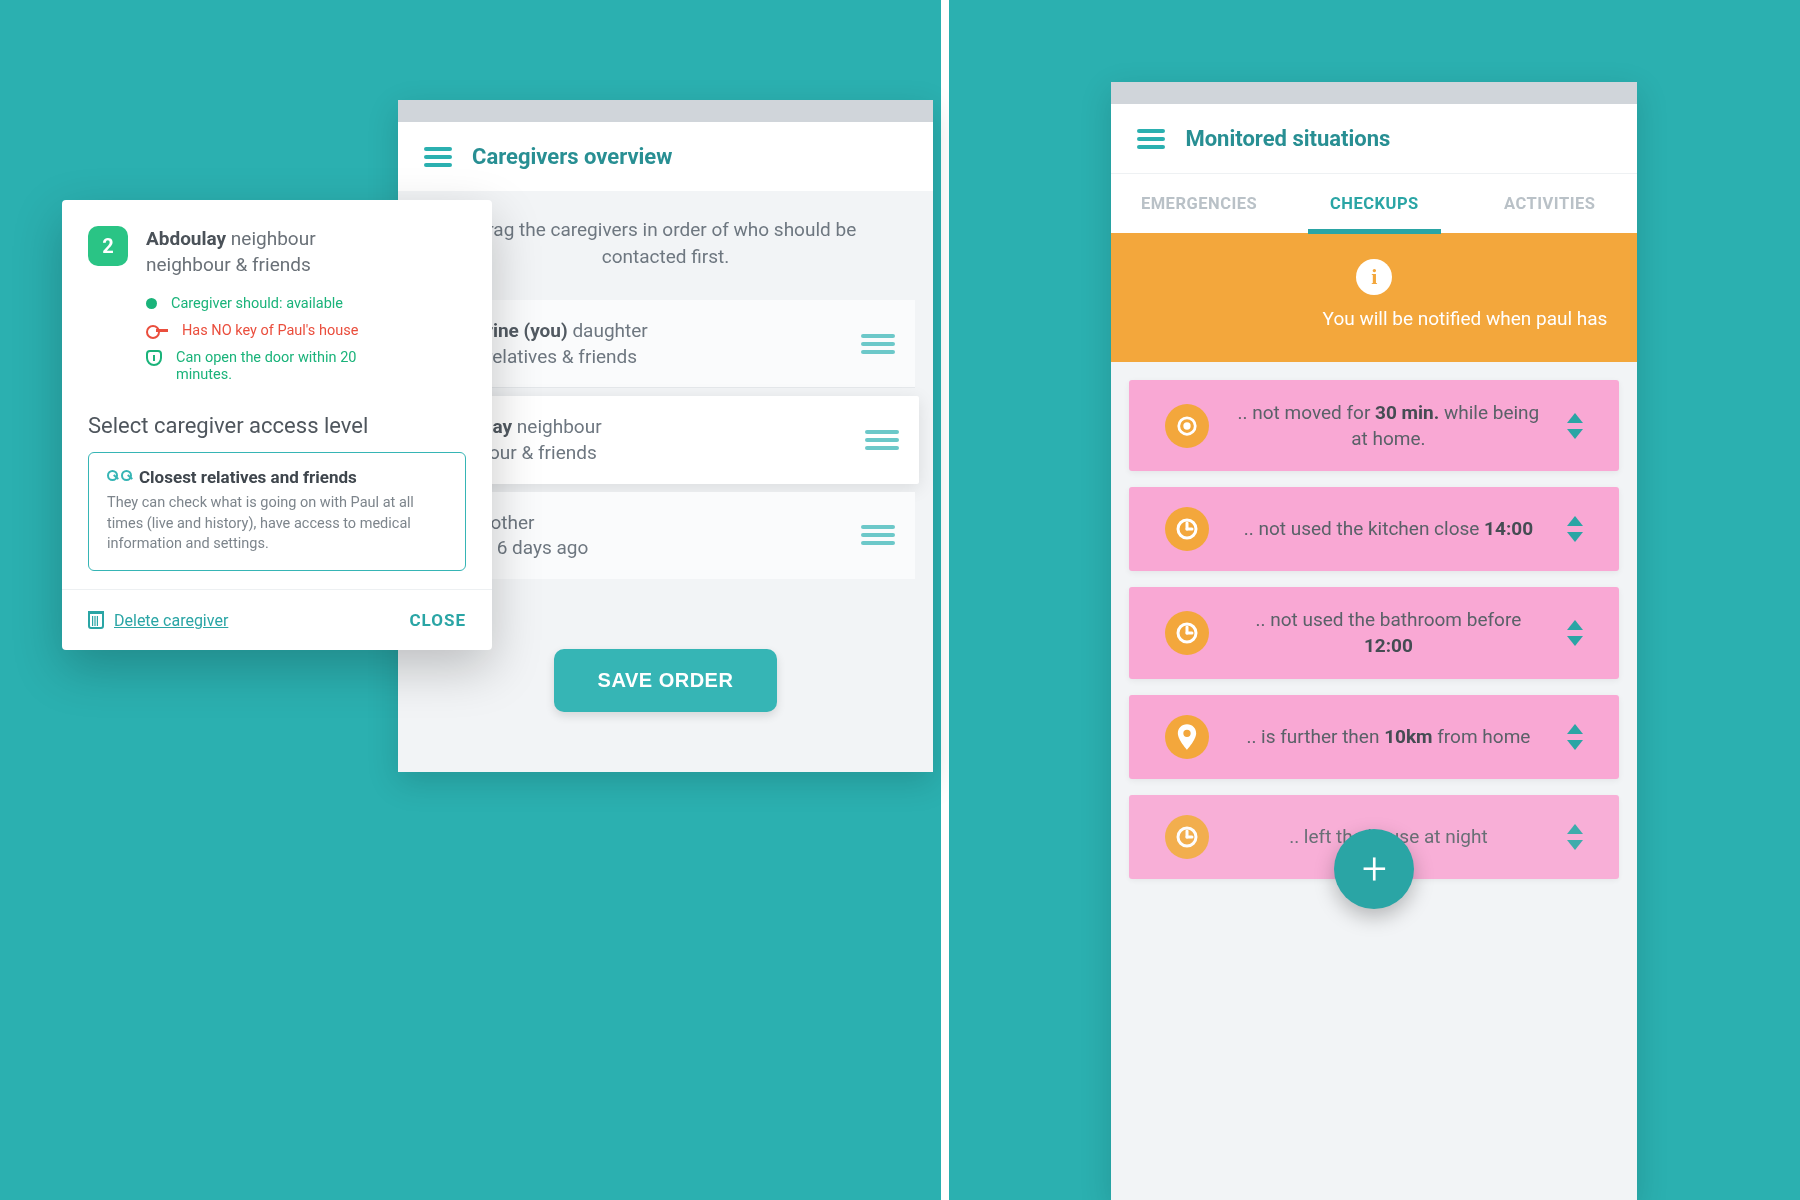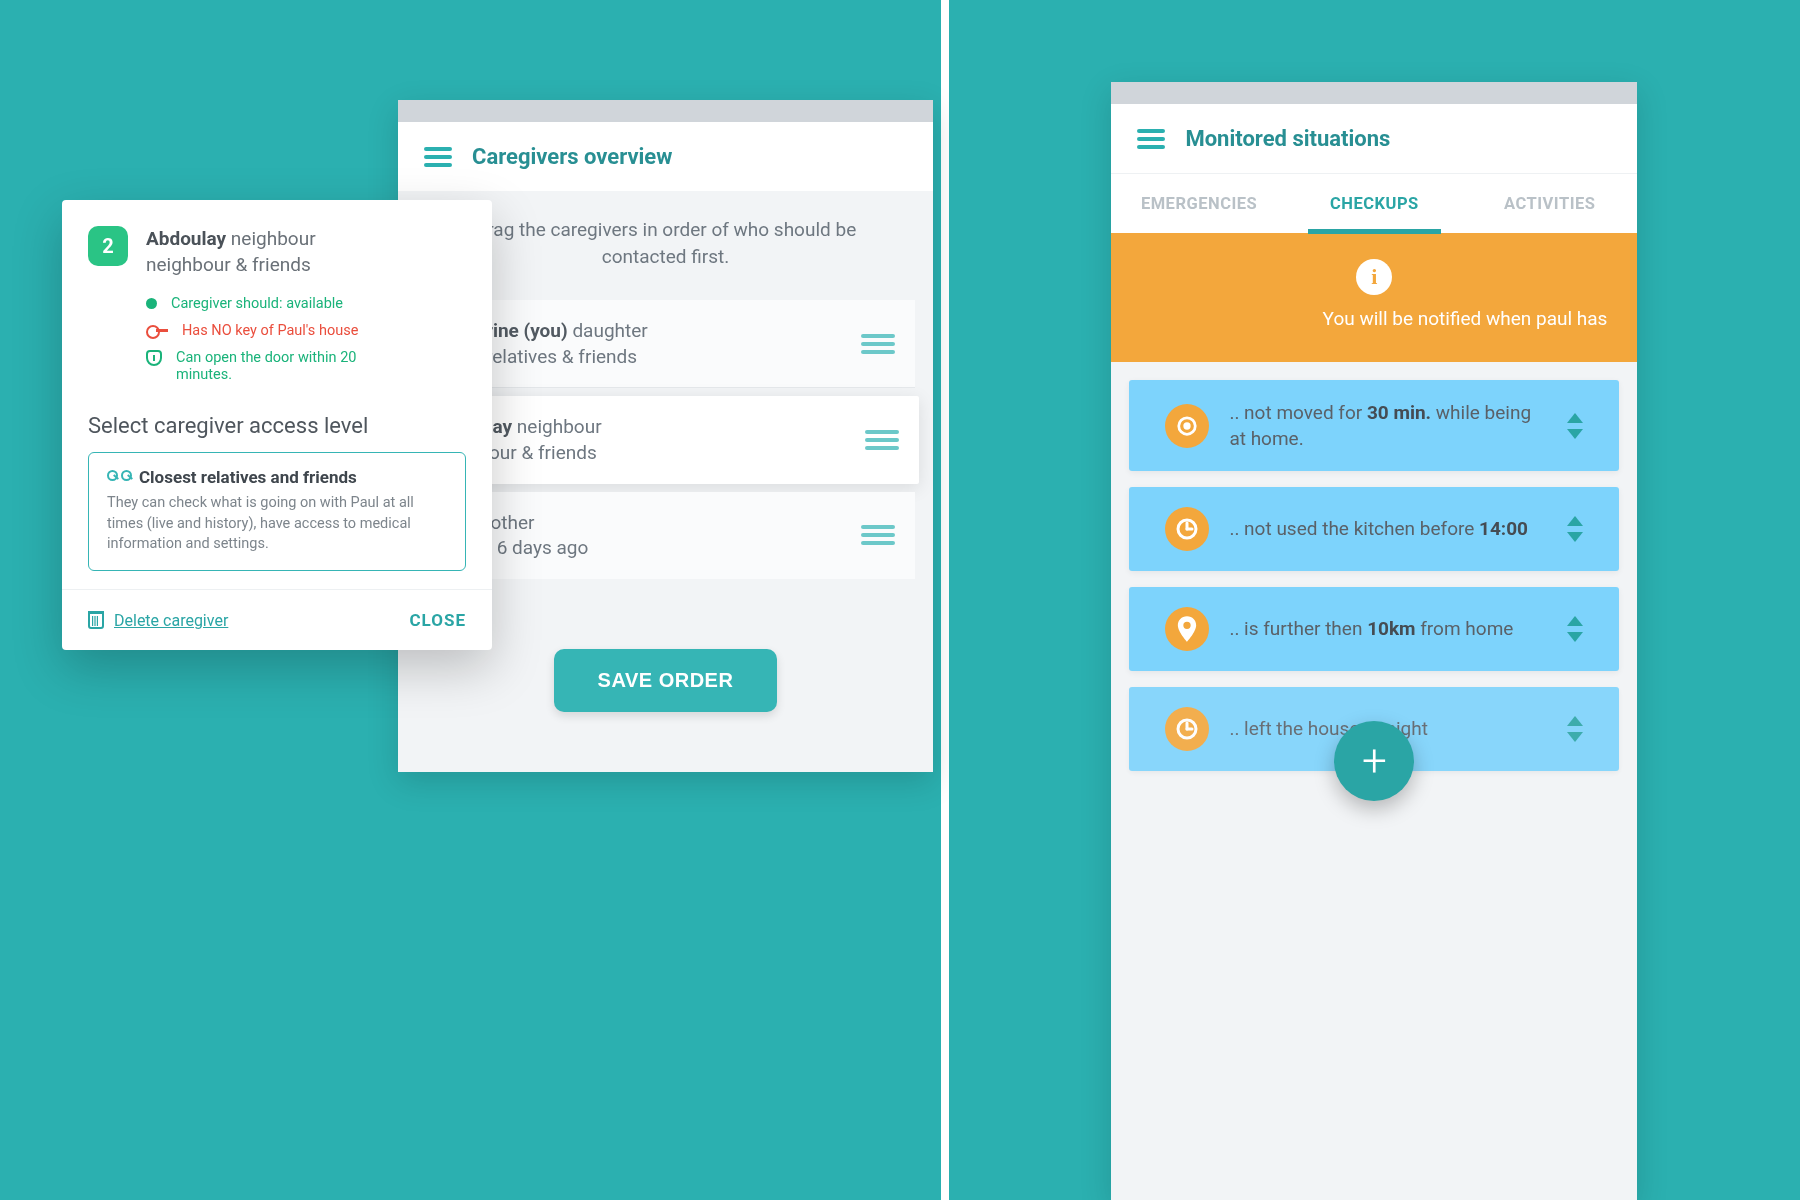--- a/index.html
+++ b/index.html
@@ -193,25 +193,26 @@
   }
   .notice-icon {
     width: 36px; height: 36px; border-radius: 50%; background:#fff; color:#F3A73C;
     margin: 0 auto 12px;
     display:flex; align-items:center; justify-content:center;
     font-weight:700; font-family: Georgia, serif; font-size:22px;
   }
   .notice-text { font-size: 19px; text-align: right; }
   .situations { padding: 18px 18px 60px; position: relative; }
   .situation {
-    background:#7dd3fc; border-radius:3px;
+    background:#f9a8d4; border-radius:3px;
     box-shadow: 0 2px 6px rgba(0,0,0,.06);
     padding: 20px 36px;
     display:flex; align-items:center; gap:20px;
     margin-bottom: 16px;
+    text-align: center;
   }
   .sit-icon {
     width:44px; height:44px; border-radius:50%; background:#F3A73C;
     display:flex; align-items:center; justify-content:center;
     flex-shrink:0;
   }
   .sit-text { flex:1; color:#5a6168; font-size:19px; line-height:1.35; }
   .sit-text strong { color:#454c53; font-weight:700; }
   .sort-arrows { display:flex; flex-direction:column; gap:6px; }
   .sort-arrows span {
@@ -388,28 +389,44 @@
 
       <div class="situation">
         <div class="sit-icon">
           <svg class="oclock" viewBox="0 0 24 24">
               <circle cx="12" cy="12" r="9"></circle>
               <line x1="12" y1="12" x2="12" y2="6"></line>
               <line x1="12" y1="12" x2="17" y2="12"></line>
             </svg>
         </div>
         <div class="sit-text">
-          <span>.. not used the kitchen before </span><strong>14:00</strong><span></span>
+          <span>.. not used the kitchen close </span><strong>14:00</strong><span></span>
         </div>
         <div class="sort-arrows">
             <span class="up"></span>
             <span class="down"></span>
           </div>
       </div>
 
+      <div class="situation">
+        <div class="sit-icon">
+          <svg class="oclock" viewBox="0 0 24 24">
+              <circle cx="12" cy="12" r="9"></circle>
+              <line x1="12" y1="12" x2="12" y2="6"></line>
+              <line x1="12" y1="12" x2="17" y2="12"></line>
+            </svg>
+        </div>
+        <div class="sit-text">
+          <span>.. not used the bathroom before </span><strong>12:00</strong><span></span>
+        </div>
+        <div class="sort-arrows">
+            <span class="up"></span>
+            <span class="down"></span>
+          </div>
+      </div>
 
       <div class="situation">
         <div class="sit-icon">
           <svg class="pin" viewBox="0 0 24 28">
               <path d="M12 0C6 0 2 4.5 2 10c0 7 10 18 10 18s10-11 10-18C22 4.5 18 0 12 0zm0 14a4 4 0 110-8 4 4 0 010 8z"></path>
             </svg>
         </div>
         <div class="sit-text">
           <span>.. is further then </span><strong>10km</strong><span> from home</span>
         </div>

